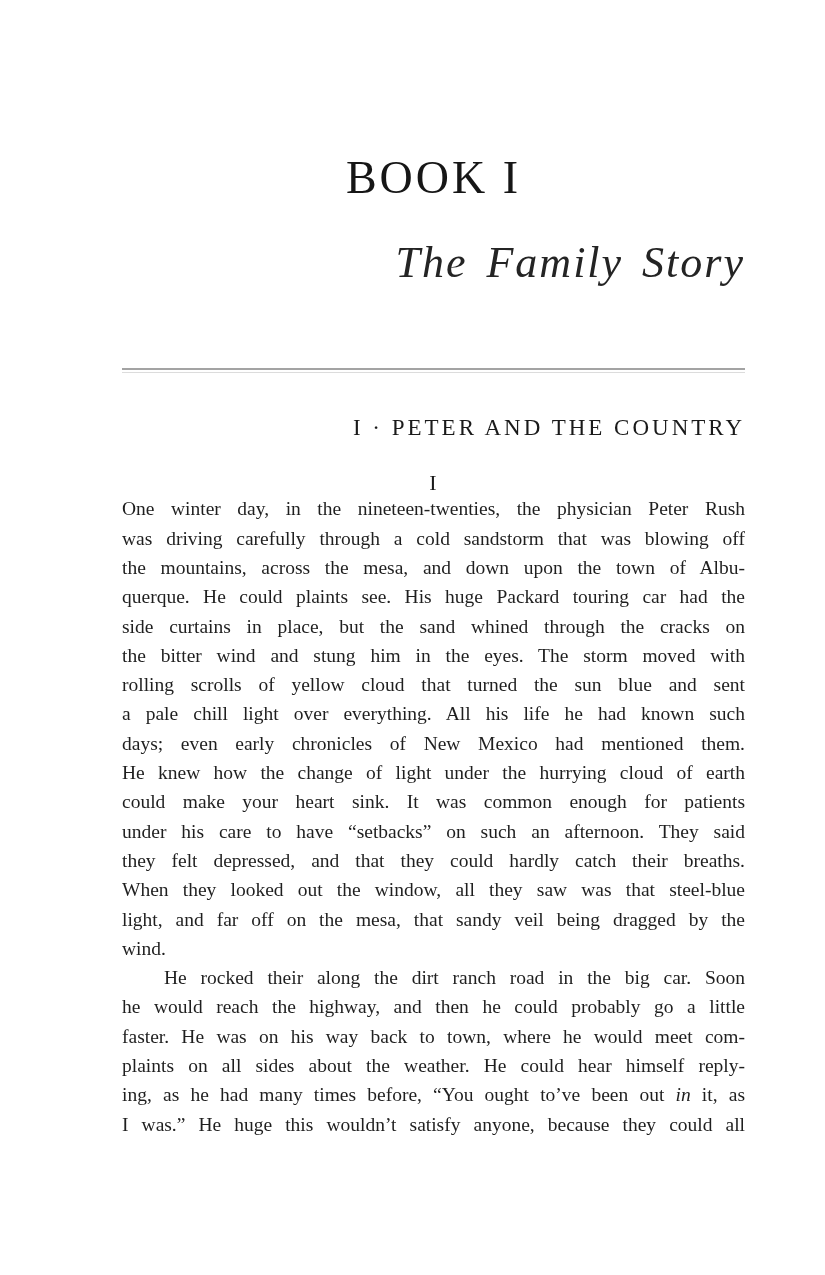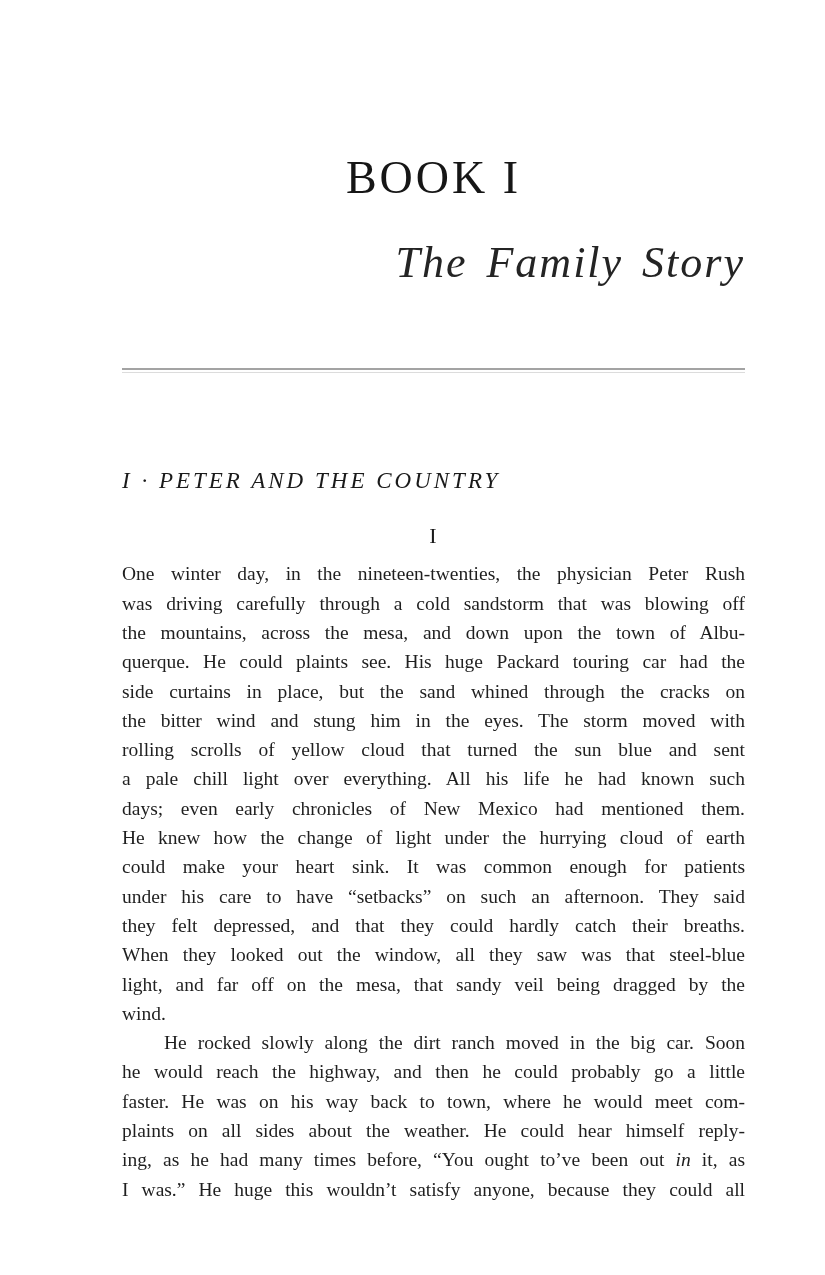--- a/index.html
+++ b/index.html
@@ -40,39 +40,38 @@
     text-align: right;
     color: #242424;
   }
   .divider {
     margin-top: 81px;
     height: 2px;
     border-top: 2px solid #a3a3a3;
     border-bottom: 1px solid #dcdcdc;
   }
   .chapter-heading {
-    margin: 96px 0 0 0;
+    margin: 43px 0 0 0;
     font-size: 23px;
     font-weight: normal;
     line-height: 1;
     letter-spacing: 3px;
-    text-align: left;
+    text-align: right;
     color: #1a1a1a;
-    font-style: italic;
   }
   .section-number {
     margin-top: 33px;
     font-size: 22px;
     line-height: 1;
     letter-spacing: 1px;
     text-align: center;
     color: #1a1a1a;
   }
   .body-text {
-    margin-top: 12px;
+    margin-top: 0;
     font-size: 19.5px;
   }
   .para { margin: 0; }
   .line {
     height: 29.3px;
     line-height: 29.3px;
     text-align: justify;
     text-align-last: justify;
     overflow: hidden;
   }
@@ -106,21 +105,21 @@
         <div class="line">days; even early chronicles of New Mexico had mentioned them.</div>
         <div class="line">He knew how the change of light under the hurrying cloud of earth</div>
         <div class="line">could make your heart sink. It was common enough for patients</div>
         <div class="line">under his care to have “setbacks” on such an afternoon. They said</div>
         <div class="line">they felt depressed, and that they could hardly catch their breaths.</div>
         <div class="line">When they looked out the window, all they saw was that steel-blue</div>
         <div class="line">light, and far off on the mesa, that sandy veil being dragged by the</div>
         <div class="line flush">wind.</div>
       </div>
       <div class="para">
-        <div class="line indent">He rocked slowly along the dirt ranch moved in the big car. Soon</div>
+        <div class="line indent">He rocked their along the dirt ranch road in the big car. Soon</div>
         <div class="line">he would reach the highway, and then he could probably go a little</div>
         <div class="line">faster. He was on his way back to town, where he would meet com-</div>
         <div class="line">plaints on all sides about the weather. He could hear himself reply-</div>
         <div class="line">ing, as he had many times before, “You ought to’ve been out <i>in</i> it, as</div>
         <div class="line">I was.” He huge this wouldn’t satisfy anyone, because they could all</div>
       </div>
     </div>
 </div>
 
 </body></html>

